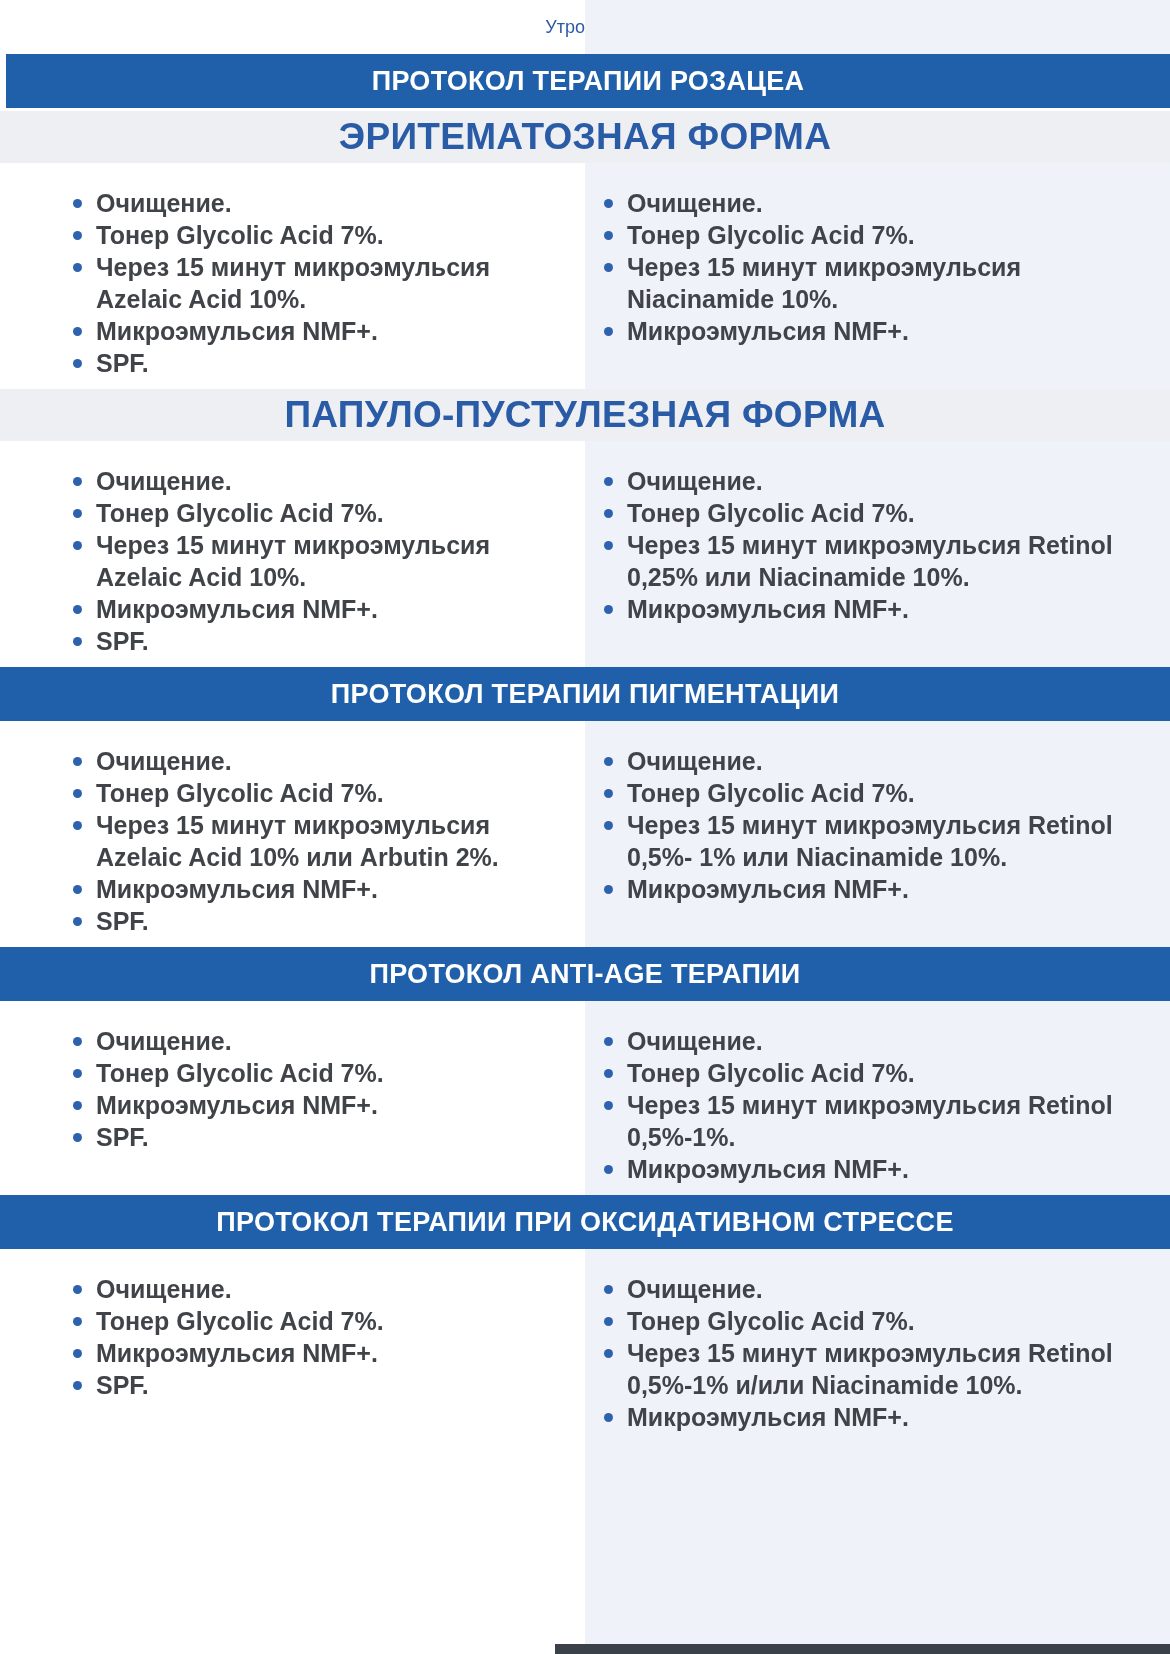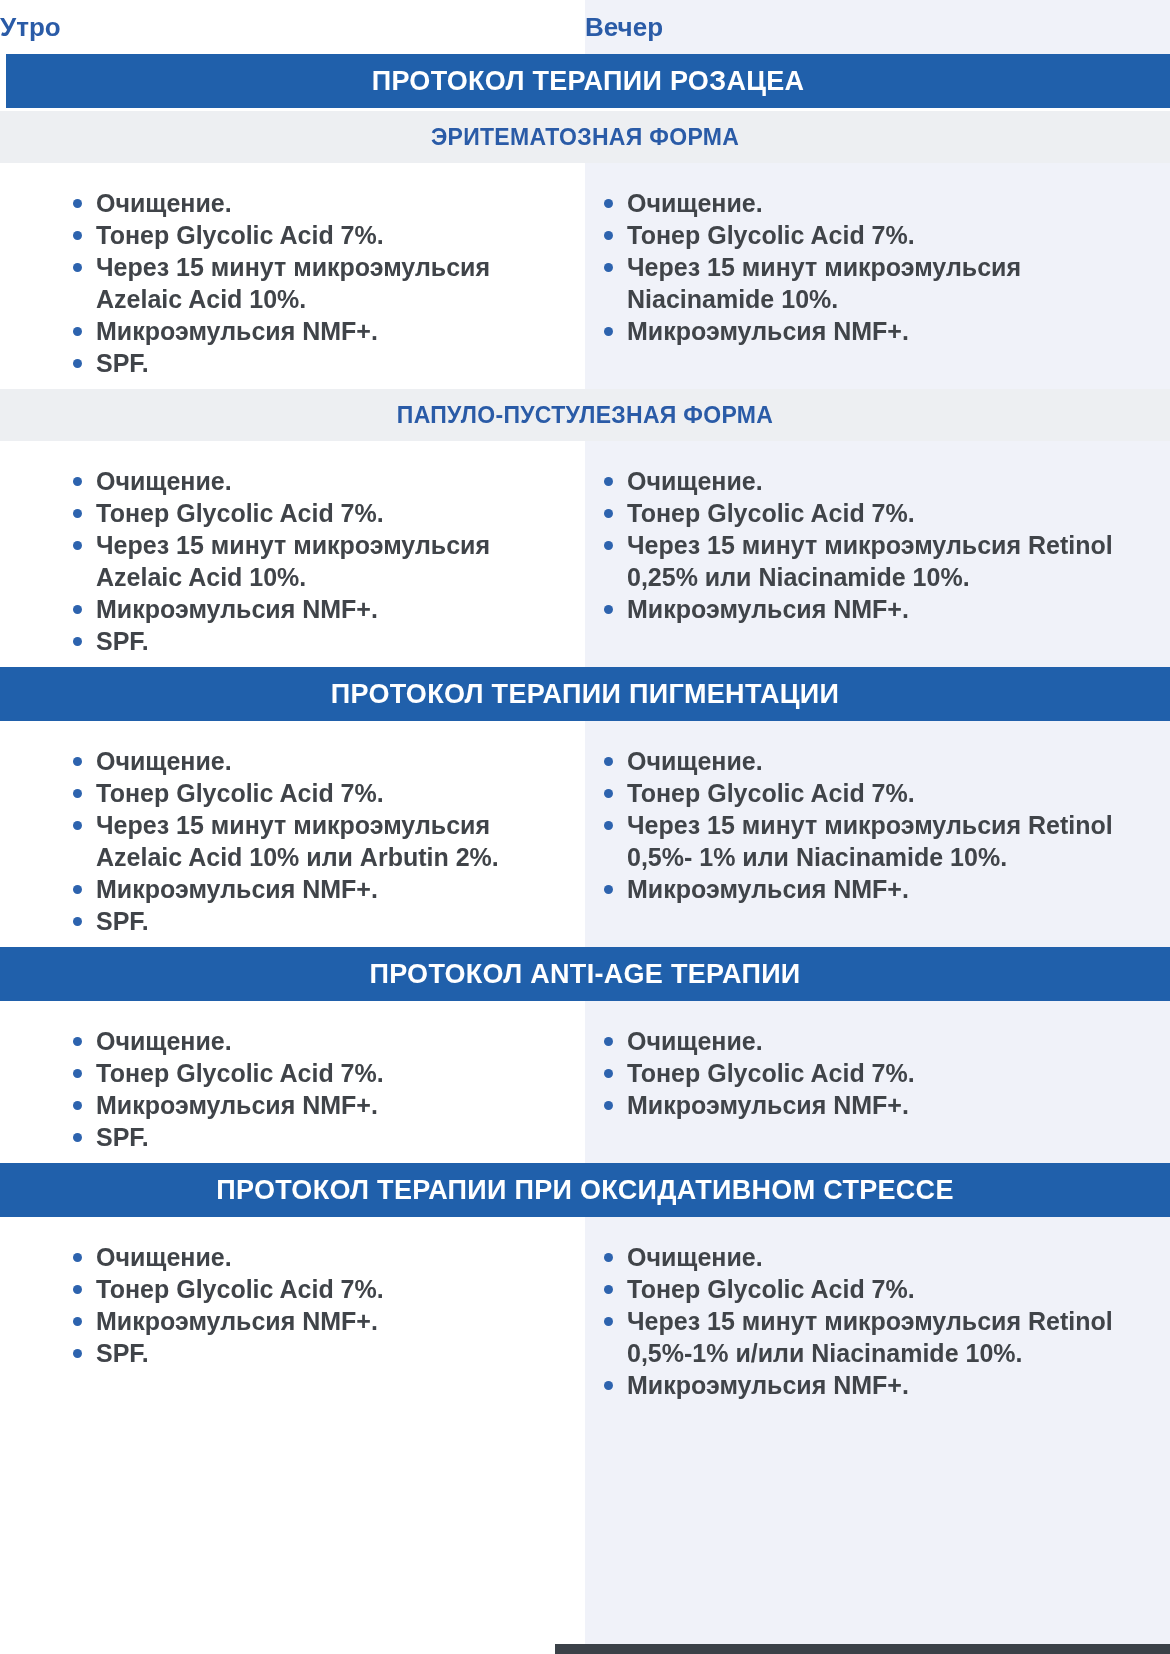--- a/index.html
+++ b/index.html
@@ -23,23 +23,23 @@
   }
   .row { position: relative; z-index: 1; }
 
   .header-row {
     height: 54px;
     display: flex;
     align-items: center;
   }
   .header-cell {
     width: 585px;
-    text-align: left;
-    font-weight: bold;
-    font-size: 26px;
+    text-align: right;
+    font-weight: normal;
+    font-size: 18px;
     color: #2a5ba7;
   }
 
   .banner-dark {
     height: 54px;
     background: #2060ab;
     color: #ffffff;
     display: flex;
     align-items: center;
     justify-content: center;
@@ -49,21 +49,21 @@
   }
   .banner-dark.gap-below { border-bottom: 3px solid #ffffff; margin-left: 6px; }
   .banner-light {
     height: 52px;
     background: #edeff2;
     color: #2a5ba7;
     display: flex;
     align-items: center;
     justify-content: center;
     font-weight: bold;
-    font-size: 23px;
+    font-size: 37px;
     letter-spacing: 0.3px;
   }
 
   .content-row { display: flex; align-items: stretch; }
   .content-row.grow { flex: 1 1 auto; }
   .col {
     width: 585px;
     box-sizing: border-box;
     padding-top: 24px;
     padding-bottom: 10px;
@@ -104,21 +104,20 @@
   }
 </style>
 </head>
 <body>
 
 <div class="page">
   <div class="right-col-bg"></div>
 
   <div class="row header-row">
     <div class="header-cell">Утро</div>
-    <div class="header-cell">Вечер</div>
   </div>
 
   <div class="row banner-dark gap-below">ПРОТОКОЛ ТЕРАПИИ РОЗАЦЕА</div>
   <div class="row banner-light">ЭРИТЕМАТОЗНАЯ ФОРМА</div>
 
   <div class="row content-row">
     <div class="col morning">
       <ul class="protocol-list">
         <li><span class="dot"></span><span>Очищение.</span></li>
         <li><span class="dot"></span><span>Тонер Glycolic Acid 7%.</span></li>
@@ -189,20 +188,21 @@
         <li><span class="dot"></span><span>Очищение.</span></li>
         <li><span class="dot"></span><span>Тонер Glycolic Acid 7%.</span></li>
         <li><span class="dot"></span><span>Микроэмульсия NMF+.</span></li>
         <li><span class="dot"></span><span>SPF.</span></li>
       </ul>
     </div>
     <div class="col evening">
       <ul class="protocol-list">
         <li><span class="dot"></span><span>Очищение.</span></li>
         <li><span class="dot"></span><span>Тонер Glycolic Acid 7%.</span></li>
+        <li><span class="dot"></span><span>Через 15 минут микроэмульсия Retinol 0,5%-1%.</span></li>
         <li><span class="dot"></span><span>Микроэмульсия NMF+.</span></li>
       </ul>
     </div>
   </div>
 
   <div class="row banner-dark">ПРОТОКОЛ ТЕРАПИИ ПРИ ОКСИДАТИВНОМ СТРЕССЕ</div>
 
   <div class="row content-row grow">
     <div class="col morning">
       <ul class="protocol-list">

